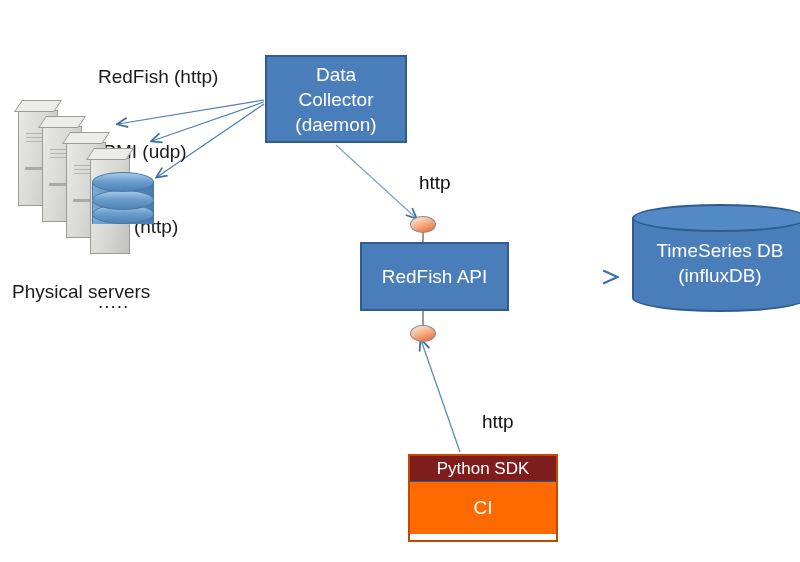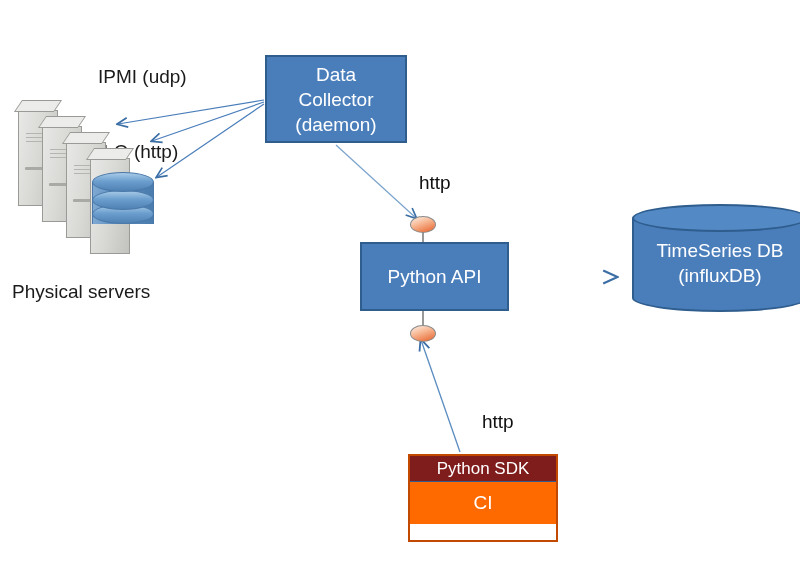--- a/index.html
+++ b/index.html
@@ -154,21 +154,21 @@
     background: #7f1d1d;
     border-bottom: 1px solid #2e5d8e;
     color: #ffffff;
     font-size: 17px;
     display: flex;
     align-items: center;
     justify-content: center;
     box-sizing: border-box;
   }
   #ci-body {
-    height: 42px;
+    height: 52px;
     background: #ff6a00;
     color: #ffffff;
     font-size: 19px;
     display: flex;
     align-items: center;
     justify-content: center;
     box-sizing: border-box;
   }
 
   
@@ -281,20 +281,21 @@
 
     <path d="M511,277 L616,277" fill="none" stroke="url(#fadeWire)" stroke-width="1.6" marker-end="url(#arrowOpen)"></path>
 
     <path d="M460,452 L421,340" fill="none" stroke="#5a8cc0" stroke-width="1.3" marker-end="url(#arrowOpen)"></path>
 
     <line x1="423" y1="232" x2="423" y2="243" stroke="#6e6e6e" stroke-width="1.4"></line>
     <line x1="423" y1="310" x2="423" y2="326" stroke="#6e6e6e" stroke-width="1.4"></line>
   </svg>
 
   <div class="abs protocol-list">
+    <span class="protocol-line">RedFish (http)</span>
     <span class="protocol-line">IPMI (udp)</span>
     <span class="protocol-line">ILO (http)</span>
     <span class="dots-line">.....</span>
   </div>
 
   <div class="abs" id="servers-group">
     <div class="tower" style="left:12px; top:14px;">
       <div class="tower-top"></div>
       <div class="tower-vent" style="top:22px;"></div>
       <div class="tower-vent" style="top:26px;"></div>
@@ -336,21 +337,21 @@
   <div class="abs node-box" id="node-data-collector">
     <span class="node-text">Data
 Collector
 (daemon)</span>
   </div>
 
   <div class="abs iface-port" id="iface-top"></div>
   <div class="abs iface-port" id="iface-bottom"></div>
 
   <div class="abs node-box" id="node-energy-api">
-    <span class="node-text">Python API</span>
+    <span class="node-text">RedFish API</span>
   </div>
 
   <div class="abs" id="node-timeseries-db">
     <div class="cyl-bottom"></div>
     <div class="cyl-body"></div>
     <div class="cyl-top"></div>
     <div class="cyl-label">TimeSeries DB
 (influxDB)</div>
   </div>
 

